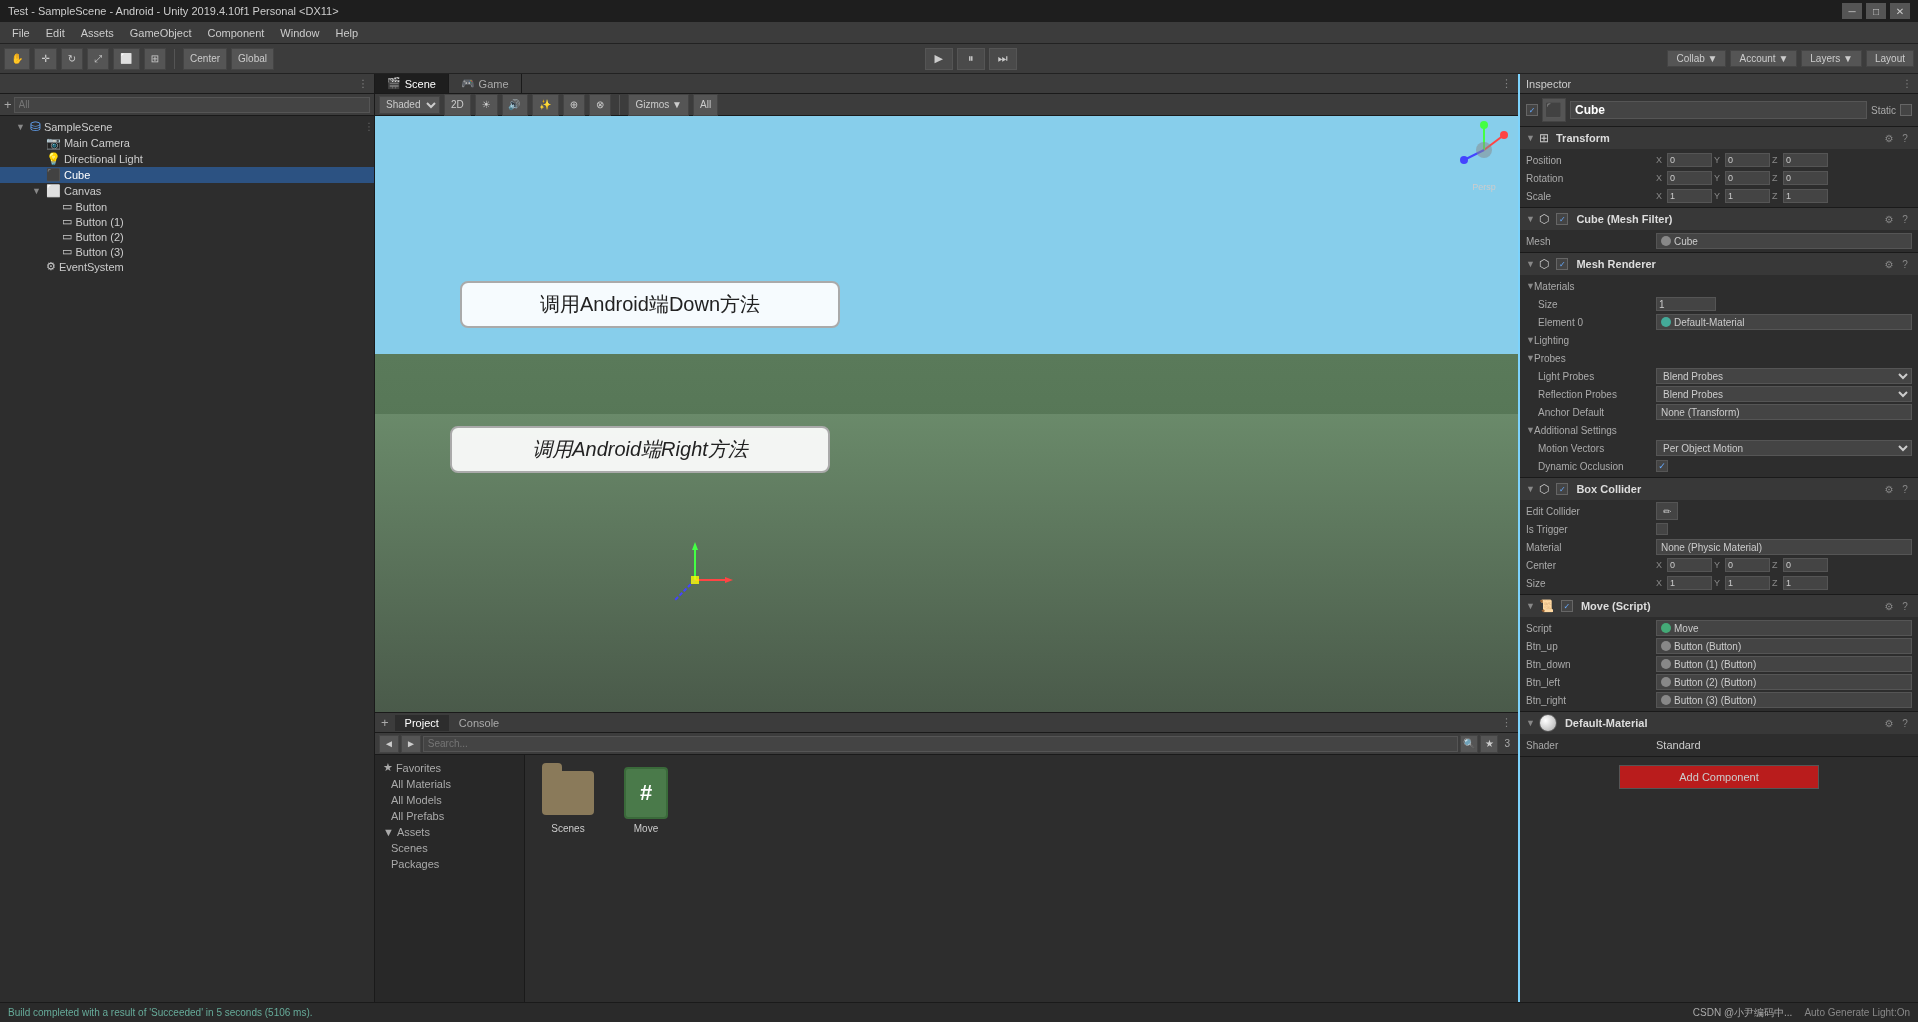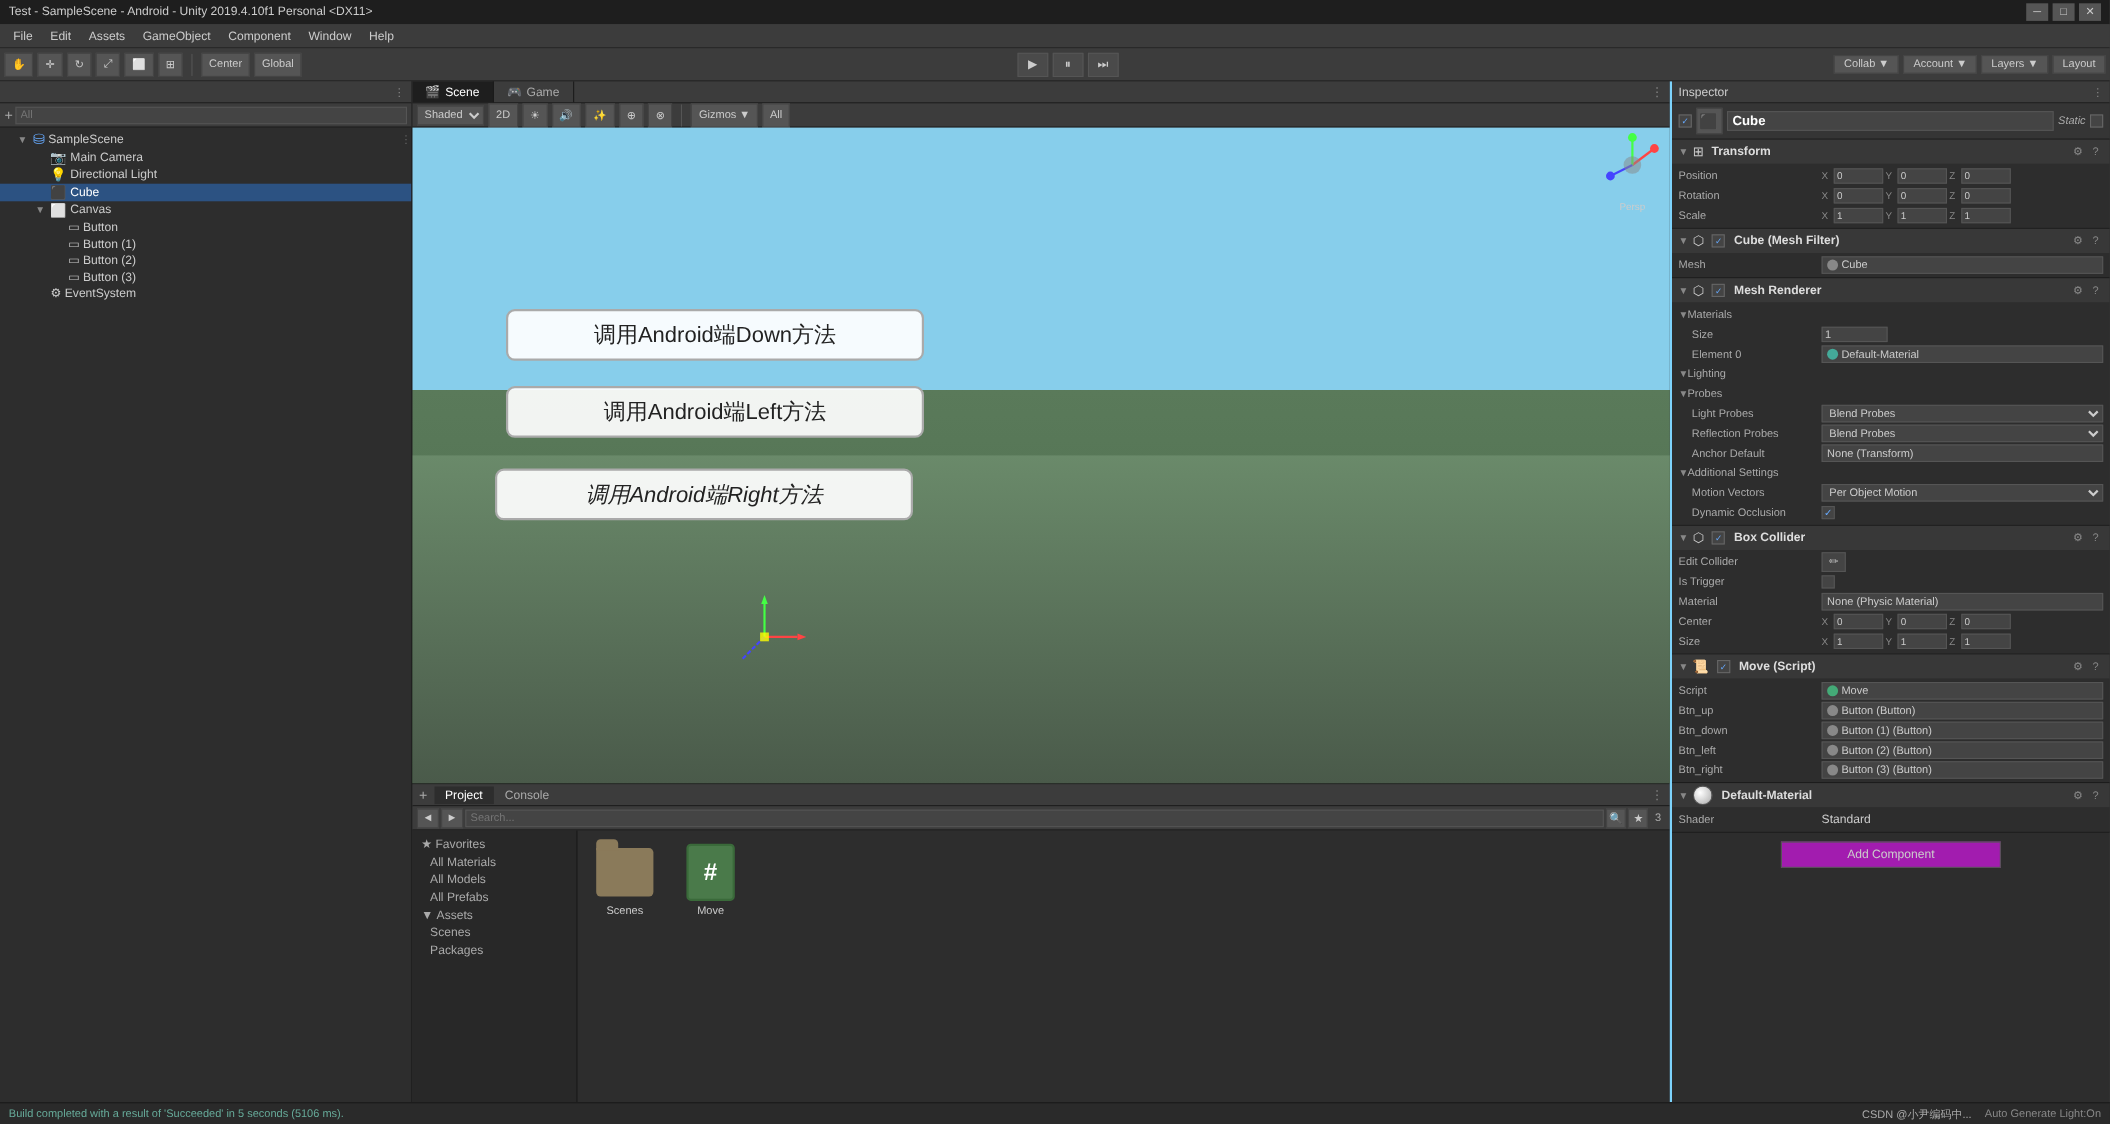--- a/index.html
+++ b/index.html
@@ -66,21 +66,21 @@
     .folder-icon-shape { width: 52px; height: 44px; background: #8a7a5a; border-radius: 0 4px 4px 4px; position: relative; }
     .folder-icon-shape::before { content: ''; position: absolute; top: -8px; left: 0; width: 20px; height: 10px; background: #8a7a5a; border-radius: 4px 4px 0 0; }
     .script-icon-shape { width: 44px; height: 52px; background: #4a7a4a; border-radius: 4px; display: flex; align-items: center; justify-content: center; color: #fff; font-size: 22px; font-weight: bold; border: 2px solid #3a6a3a; }
     .status-bar { height: 20px; background: #2a2a2a; border-top: 1px solid #1a1a1a; display: flex; align-items: center; padding: 0 8px; font-size: 10px; color: #aaa; }
 
     
     #inspector { width: 400px; background: #2d2d2d; border-left: 2px solid #7dd3fc; display: flex; flex-direction: column; overflow-y: auto; }
     .inspector-header { height: 20px; background: #3c3c3c; border-bottom: 1px solid #1a1a1a; display: flex; align-items: center; padding: 0 6px; }
     .inspector-obj { display: flex; align-items: center; padding: 4px 6px; background: #353535; border-bottom: 1px solid #1a1a1a; gap: 4px; }
     .obj-icon { width: 24px; height: 24px; background: #555; border: 1px solid #444; display: flex; align-items: center; justify-content: center; font-size: 14px; }
-    .obj-static { font-size: 10px; color: #aaa; margin-left: auto; font-style: italic; }
+    .obj-static { font-size: 10px; color: #aaa; margin-left: auto; }
     .inspector-tag-row { display: flex; align-items: center; padding: 2px 6px; gap: 8px; background: #2d2d2d; border-bottom: 1px solid #222; }
     .tag-label { font-size: 10px; color: #aaa; }
     .tag-select { height: 16px; background: #444; border: 1px solid #555; color: #ccc; font-size: 10px; padding: 0 2px; }
 
     
     .component-section { border-bottom: 1px solid #1a1a1a; }
     .component-header { height: 22px; background: #383838; display: flex; align-items: center; padding: 0 6px; cursor: pointer; gap: 4px; }
     .component-arrow { color: #888; font-size: 9px; }
     .component-title { font-size: 11px; color: #ddd; font-weight: bold; }
     .component-actions { margin-left: auto; display: flex; gap: 2px; }
@@ -91,21 +91,21 @@
     .xyz-group { display: flex; gap: 2px; flex: 1; }
     .xyz-field { display: flex; align-items: center; gap: 1px; }
     .xyz-label { font-size: 9px; color: #888; width: 10px; }
     .xyz-input { width: 45px; height: 14px; background: #444; border: 1px solid #555; color: #ccc; font-size: 9px; padding: 0 2px; }
     .prop-input { flex: 1; height: 14px; background: #444; border: 1px solid #555; color: #ccc; font-size: 10px; padding: 0 2px; }
     .prop-select { flex: 1; height: 16px; background: #444; border: 1px solid #555; color: #ccc; font-size: 10px; padding: 0 2px; }
     .checkbox { width: 12px; height: 12px; background: #444; border: 1px solid #555; display: flex; align-items: center; justify-content: center; }
     .checkbox.checked::after { content: '✓'; font-size: 9px; color: #6af; }
     .ref-field { flex: 1; height: 16px; background: #444; border: 1px solid #555; color: #ccc; font-size: 10px; padding: 0 4px; display: flex; align-items: center; }
     .ref-circle { width: 10px; height: 10px; border-radius: 50%; background: #888; margin-right: 3px; flex-shrink: 0; }
-    .add-component-btn { margin: 8px auto; display: block; width: 200px; height: 24px; background: #a21caf; border: 1px solid #555; color: #ccc; font-size: 11px; cursor: pointer; text-align: center; line-height: 22px; }
+    .add-component-btn { margin: 8px auto; display: block; width: 200px; height: 24px; background: #b91c1c; border: 1px solid #555; color: #ccc; font-size: 11px; cursor: pointer; text-align: center; line-height: 22px; }
     .material-preview { width: 30px; height: 30px; background: radial-gradient(circle at 35% 35%, #fff, #aaa); border-radius: 50%; border: 1px solid #555; }
 
     
     ::-webkit-scrollbar { width: 6px; height: 6px; }
     ::-webkit-scrollbar-track { background: #2a2a2a; }
     ::-webkit-scrollbar-thumb { background: #555; border-radius: 3px; }
 
     
     #bottom-status { height: 20px; background: #2a2a2a; border-top: 1px solid #1a1a1a; display: flex; align-items: center; padding: 0 8px; font-size: 10px; color: #6a9; width: 100%; }
 
@@ -294,23 +294,20 @@
           <span>All</span>
         </button>
       </div>
       <div class="scene-view" style="position:relative;">
 
         <div style="position:absolute;bottom:0;left:0;right:0;height:50%;background:linear-gradient(180deg,#6a8a6a,#4a5a4a);"></div>
 
         <div class="scene-button" style="top:165px;left:85px;width:380px;text-align:center;">
           <span>调用Android端Down方法</span>
         </div>
-        <div class="scene-button" style="top:235px;left:85px;width:380px;text-align:center;">
-          <span>调用Android端Left方法</span>
-        </div>
         <div class="scene-button" style="top:310px;left:75px;width:380px;text-align:center;font-style:italic;">
           <span>调用Android端Right方法</span>
         </div>
 
         <div class="gizmo-area">
           <svg width="60" height="60" viewBox="0 0 60 60">
             <line x1="30" y1="30" x2="50" y2="15" stroke="#f44" stroke-width="2"></line>
             <line x1="30" y1="30" x2="30" y2="5" stroke="#4f4" stroke-width="2"></line>
             <line x1="30" y1="30" x2="10" y2="40" stroke="#44f" stroke-width="2"></line>
             <circle cx="50" cy="15" r="4" fill="#f44"></circle>

